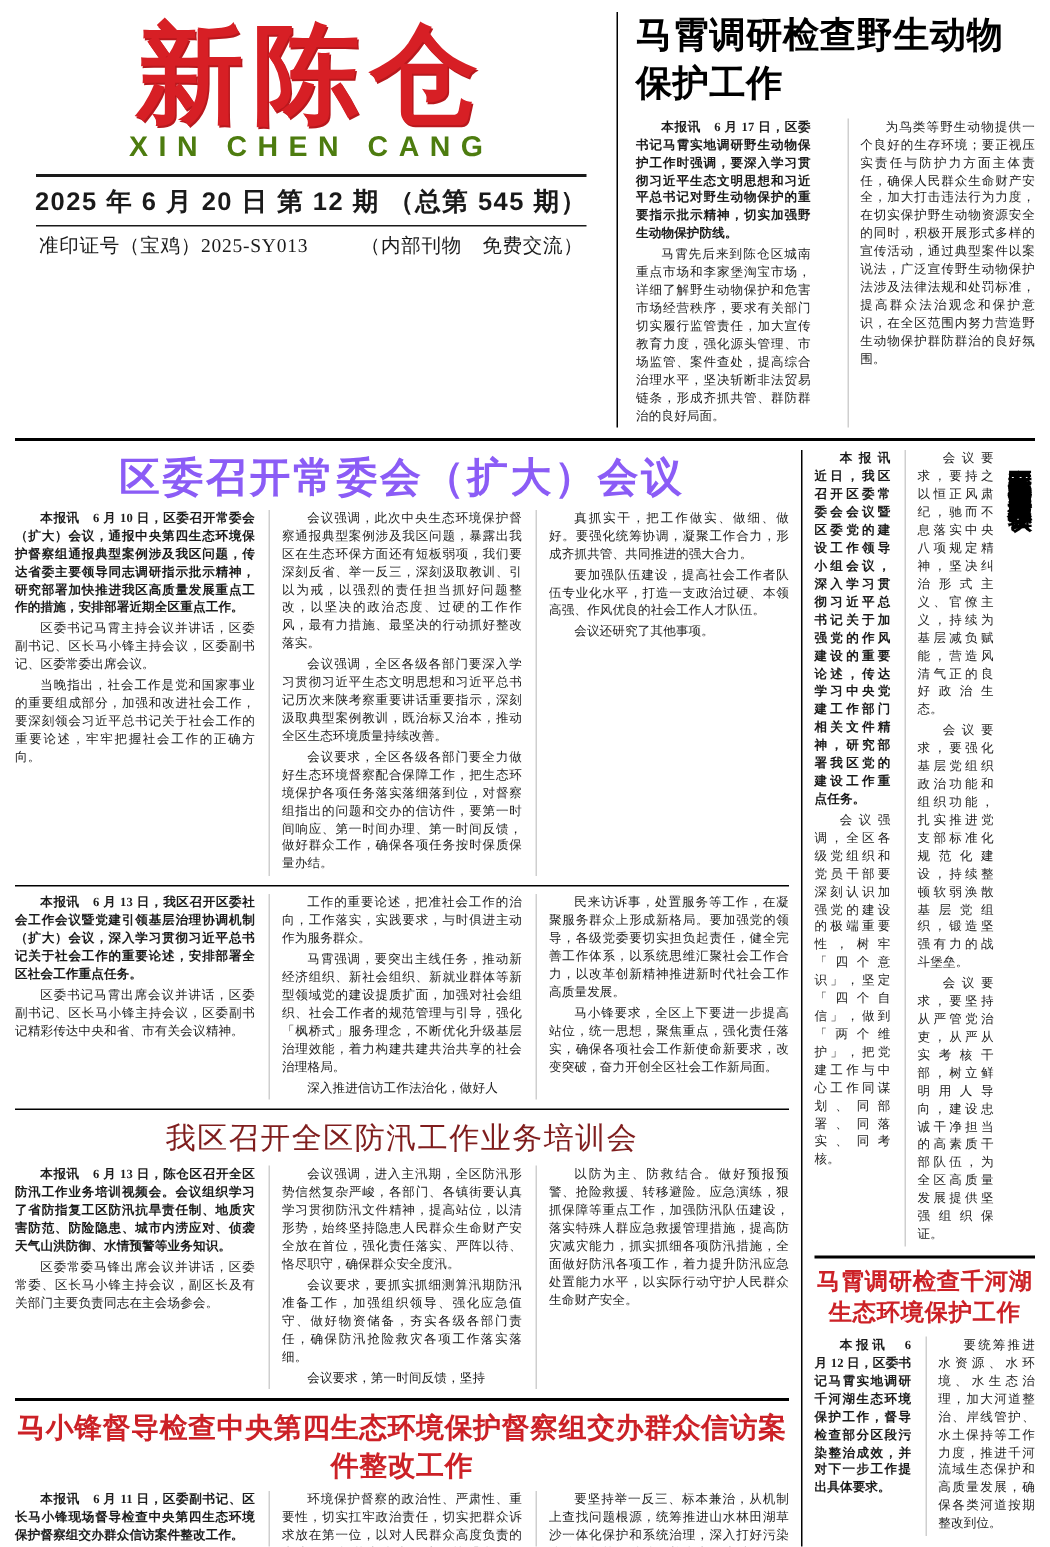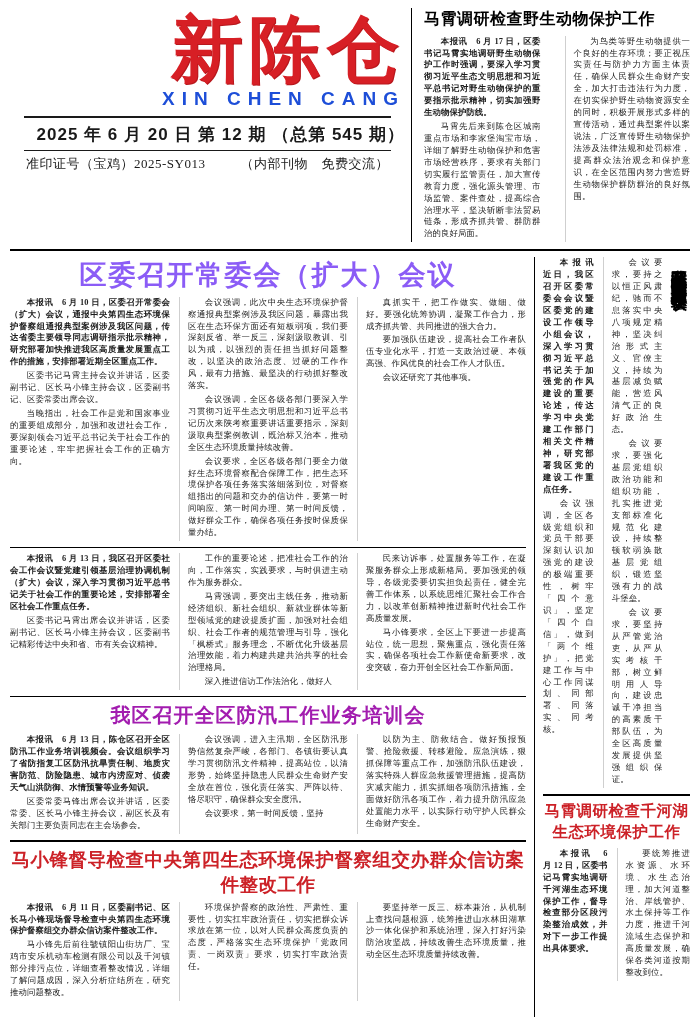--- a/index.html
+++ b/index.html
@@ -23,38 +23,38 @@
   }
 
   
   .masthead-row {
     display: flex;
     align-items: flex-start;
   }
   .masthead {
     width: 395px;
     flex: 0 0 395px;
-    text-align: right;
+    text-align: center;
     padding-top: 2px;
   }
   .masthead-title {
     font-family: "Liberation Serif", serif;
     font-weight: bold;
     font-size: 72px;
     line-height: 1;
     letter-spacing: 6px;
     color: #d71f25;
     text-shadow: 1px 1px 0 #b8181d;
     margin: 4px 0 2px 0;
   }
   .masthead-pinyin {
     font-family: "Liberation Sans", sans-serif;
     font-size: 19px;
     letter-spacing: 7px;
-    color: #1d4ed8;
+    color: #4d7c0f;
     font-weight: bold;
     margin-bottom: 6px;
   }
   .masthead-rule {
     border: 0;
     border-top: 2px solid #1a1a1a;
     margin: 4px 14px 5px 14px;
   }
   .masthead-rule.thin {
     border-top: 1px solid #1a1a1a;
@@ -78,21 +78,21 @@
   
   .top-right {
     flex: 1;
     padding-left: 12px;
     border-left: 1px solid #000;
     margin-left: 6px;
   }
   .tr-headline {
     font-family: "Liberation Sans", sans-serif;
     font-weight: bold;
-    font-size: 16px;
+    font-size: 24px;
     line-height: 1.35;
     letter-spacing: 0.5px;
     margin-bottom: 6px;
     color: #000;
   }
   .tr-cols {
     display: flex;
     gap: 24px;
   }
   .tr-col {
@@ -152,23 +152,23 @@
     font-family: "Liberation Sans", sans-serif;
     font-weight: bold;
     font-size: 21px;
     color: #1a4fa0;
     text-align: center;
     letter-spacing: 1px;
     margin: 3px 0 5px 0;
   }
   .hl-green {
     font-family: "Liberation Sans", sans-serif;
-    font-weight: bold;
+    font-weight: normal;
     font-size: 20px;
-    color: #a21caf;
+    color: #7f1d1d;
     text-align: center;
     letter-spacing: 1px;
     margin: 3px 0 5px 0;
   }
   .hl-red {
     font-family: "Liberation Sans", sans-serif;
     font-weight: bold;
     font-size: 18.5px;
     color: #cc2127;
     text-align: center;
@@ -305,20 +305,21 @@
 
       <div>
         <div class="hl-green">我区召开全区防汛工作业务培训会</div>
         <div class="cols-3">
           <div class="bodytext">
             <p class="lead">本报讯　6 月 13 日，陈仓区召开全区防汛工作业务培训视频会。会议组织学习了省防指复工区防汛抗旱责任制、地质灾害防范、防险隐患、城市内涝应对、侦袭天气山洪防御、水情预警等业务知识。</p>
             <p>区委常委马锋出席会议并讲话，区委常委、区长马小锋主持会议，副区长及有关部门主要负责同志在主会场参会。</p>
           </div>
           <div class="bodytext col-divider">
             <p>会议强调，进入主汛期，全区防汛形势信然复杂严峻，各部门、各镇街要认真学习贯彻防汛文件精神，提高站位，以清形势，始终坚持隐患人民群众生命财产安全放在首位，强化责任落实、严阵以待、恪尽职守，确保群众安全度汛。</p>
+            <p>会议要求，要抓实抓细测算汛期防汛准备工作，加强组织领导、强化应急值守、做好物资储备，夯实各级各部门责任，确保防汛抢险救灾各项工作落实落细。</p>
             <p>会议要求，第一时间反馈，坚持</p>
           </div>
           <div class="bodytext col-divider">
             <p>以防为主、防救结合。做好预报预警、抢险救援、转移避险。应急演练，狠抓保障等重点工作，加强防汛队伍建设，落实特殊人群应急救援管理措施，提高防灾减灾能力，抓实抓细各项防汛措施，全面做好防汛各项工作，着力提升防汛应急处置能力水平，以实际行动守护人民群众生命财产安全。</p>
           </div>
         </div>
       </div>
 
       <hr class="sect-rule double">
 

